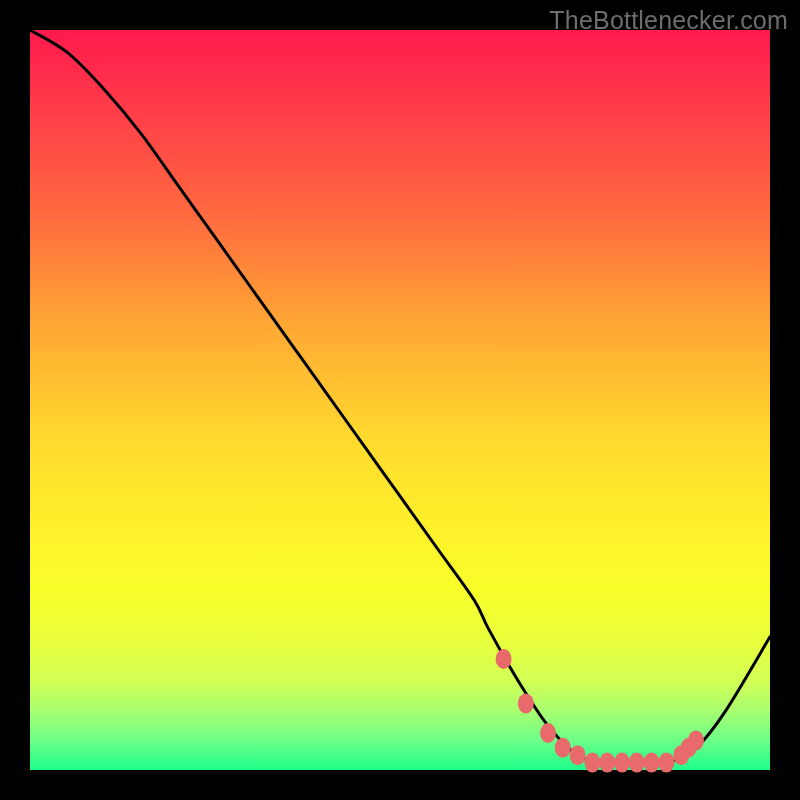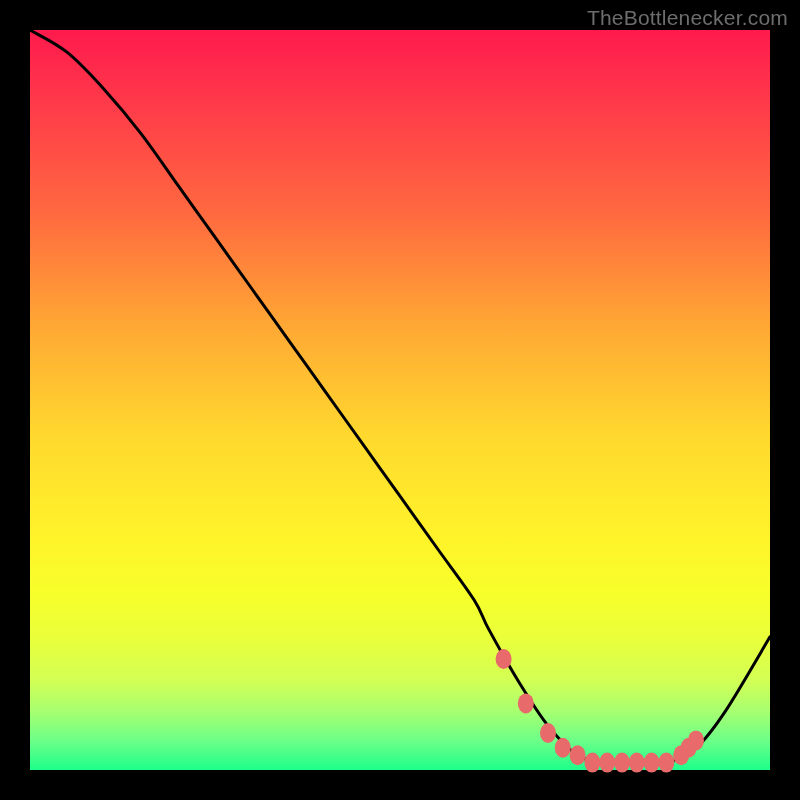--- a/index.html
+++ b/index.html
@@ -38,21 +38,21 @@
       #a8ff70 92%,
       #6dff88 96%,
       #1dff8a 100%
     );
   }
   .watermark {
     position: absolute;
     top: 6px;
     right: 12px;
     color: #6d6d6d;
-    font-size: 21px;
+    font-size: 25px;
     letter-spacing: 0.2px;
     user-select: none;
   }
   svg.curve {
     position: absolute;
     top: 0;
     left: 0;
     width: 740px;
     height: 740px;
     overflow: visible;

